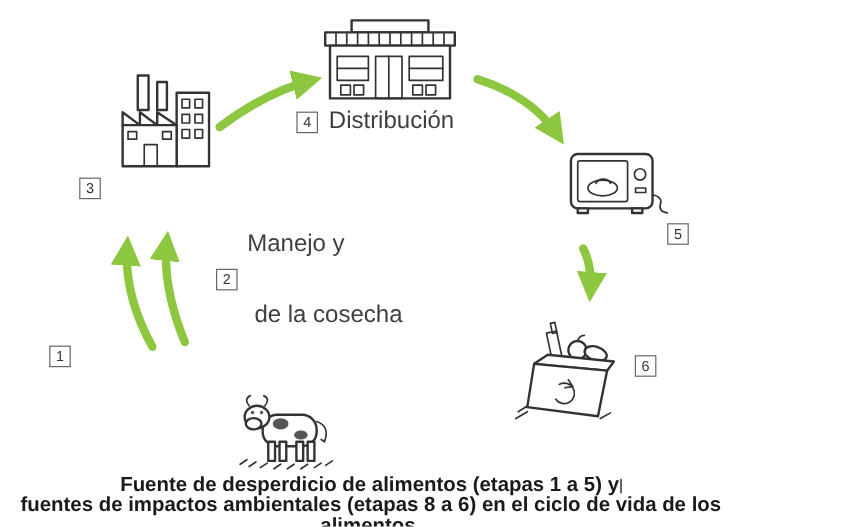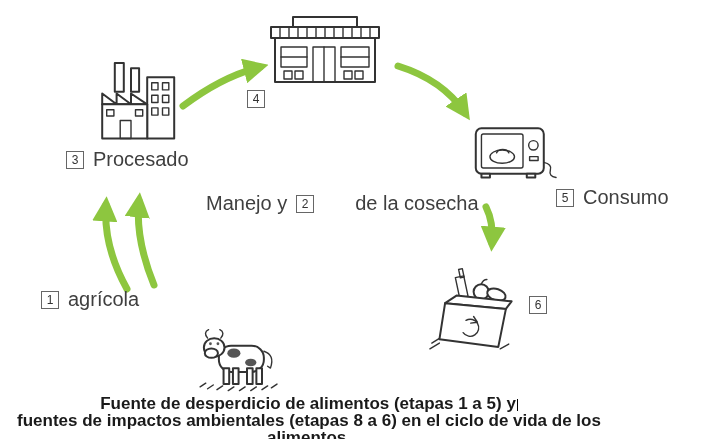--- a/index.html
+++ b/index.html
@@ -16,21 +16,21 @@
   .stage-label{
     display:flex;align-items:center;gap:9px;
     font-size:20px;color:var(--text);white-space:nowrap;
   }
   .numbox{
     display:inline-flex;align-items:center;justify-content:center;
     width:16px;height:16px;border:1px solid #666;background:#fff;
     font-size:12px;color:#333;flex:0 0 auto;
   }
   .stage-line{font-size:20px;color:var(--text);white-space:nowrap;}
-  .block{display:flex;flex-direction:row;gap:9px;}
+  .block{display:flex;flex-direction:column;gap:9px;}
   .indent{padding-left:26px;}
   .caption{
     position:absolute;left:0;top:395px;width:618px;text-align:center;
     font-size:17px;font-weight:bold;color:#1a1a1a;line-height:17px;
   }
   .text-cursor{
     display:inline-block;width:1px;height:12px;background:#000;
     vertical-align:middle;margin-left:1px;
   }
   svg.lineart *{vector-effect:non-scaling-stroke;}
@@ -128,49 +128,47 @@
     <path class="ink-thin" d="M16,14 q-5,-6 1,-9 M30,14 q5,-6 -1,-9"></path>
     <ellipse class="ink" cx="23" cy="24" rx="11" ry="10"></ellipse>
     <ellipse class="ink" cx="20" cy="30" rx="7" ry="5"></ellipse>
     <circle class="ink-fill" cx="19" cy="20" r="1.5"></circle>
     <circle class="ink-fill" cx="27" cy="20" r="1.5"></circle>
     <path class="ink-thin" d="M8,66 l6,-4 M16,68 l6,-4 M26,69 l6,-4 M38,70 l6,-4 M50,70 l6,-4 M62,70 l6,-4 M74,69 l6,-4 M84,67 l6,-4"></path>
   </svg>
 
   <div class="abs stage-label" style="left:66px;top:148px;">
     <span class="numbox">3</span>
-    <span>Procesado</span>
   </div>
 
   <div class="abs stage-label" style="left:247px;top:90px;">
     <span class="numbox">4</span>
+    <span>Distribución</span>
   </div>
 
   <div class="abs stage-label" style="left:556px;top:186px;">
     <span class="numbox">5</span>
-    <span>Consumo</span>
   </div>
 
   <div class="abs stage-label" style="left:529px;top:296px;">
     <span class="numbox">6</span>
   </div>
 
   <div class="abs block" style="left:180px;top:192px;">
     <span class="stage-line indent">Manejo y</span>
     <span class="stage-label">
       <span class="numbox">2</span>
     </span>
     <span class="stage-line" style="padding-left:32px;text-align:right;">de la cosecha</span>
   </div>
 
   <div class="abs block" style="left:41px;top:288px;">
     <span class="stage-label">
       <span class="numbox">1</span>
     </span>
-    <span class="stage-line">agrícola</span>
   </div>
 
   <div class="caption">
     <div><span>Fuente de desperdicio de alimentos (etapas 1 a 5) y</span><span class="text-cursor"></span></div>
     <div>fuentes de impactos ambientales (etapas 8 a 6) en el ciclo de vida de los alimentos.</div>
   </div>
 
 </div>
 
 </body></html>

